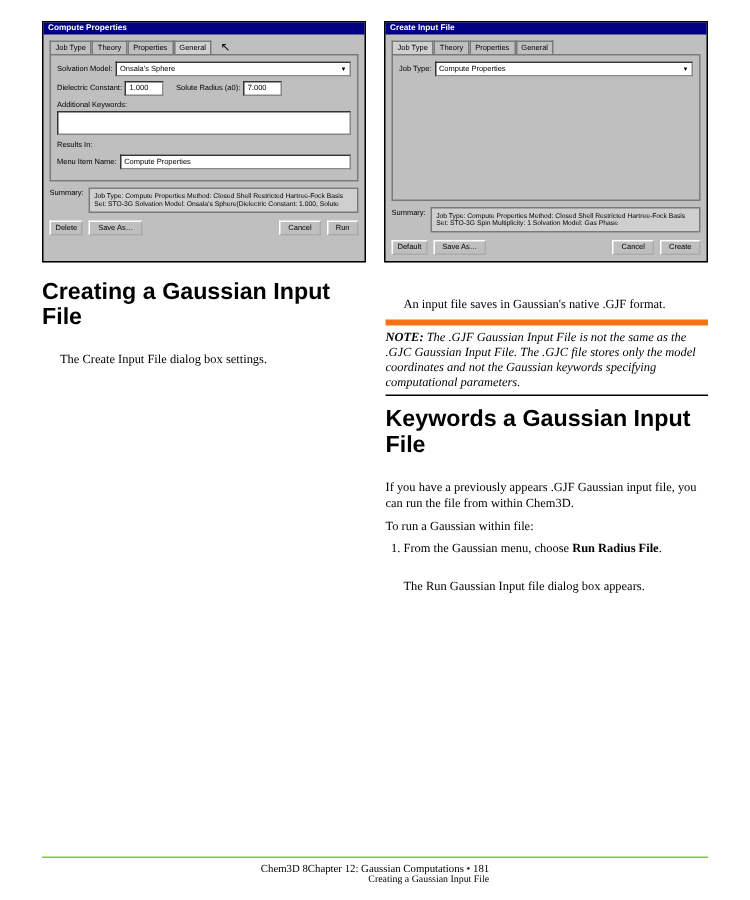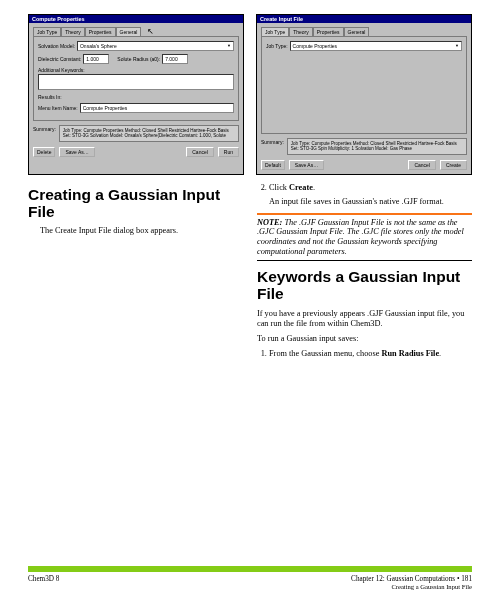--- a/index.html
+++ b/index.html
@@ -139,50 +139,50 @@
   }
   .col { flex:1 1 0; }
   h1.sec {
     font-family: Arial, Helvetica, sans-serif;
     font-weight:700;
     font-size:15.5px;
     line-height:1.08;
     margin: 4px 0 6px 0;
   }
   p {
-    margin: 0 0 5px 0;
+    margin: 15px 0 5px 0;
     line-height:1.22;
   }
   .instr { margin: 0 0 5px 0; }
   ol.steps {
     margin: 0 0 4px 12px;
     padding:0;
     line-height:1.25;
   }
   ol.steps li { margin-bottom:2px; }
   .substep {
     margin-left: 12px;
     margin-bottom:4px;
     line-height:1.25;
   }
   .note {
     font-style: italic;
-    border-top:2px solid #f97316;
+    border-top:4px solid #f97316;
     border-bottom:1px solid #000;
     padding:3px 0;
     margin: 5px 0 8px 0;
     line-height:1.2;
   }
   .note b { font-weight:700; font-style:italic; }
 
   .footer {
-    border-top:6px solid #84cc16;
+    border-top:1px solid #84cc16;
     padding-top:3px;
     display:flex;
-    justify-content:space-between;
+    justify-content:center;
     font-size:7.2px;
     margin-top:auto;
   }
   .footer .right { text-align:right; }
   .footer .line2 { font-size:6.6px; }
 </style>
 </head>
 <body>
 
 <div class="page">
@@ -278,35 +278,33 @@
           <div class="btn">Create</div>
         </div>
       </div>
     </div>
   </div>
 
   <div class="cols">
 
     <div class="col">
       <h1 class="sec">Creating a Gaussian Input File</h1>
-      <p class="substep">The Create Input File dialog box appears.</p>
+      <p class="substep">The Create Input File dialog box settings.</p>
     </div>
 
     <div class="col">
-      <ol class="steps" start="2">
-        <li>Click <b>Create</b>.</li>
-      </ol>
       <p class="substep">An input file saves in Gaussian's native .GJF format.</p>
       <p class="note"><b>NOTE:</b> <span>The .GJF Gaussian Input File is not the same as the .GJC Gaussian Input File. The .GJC file stores only the model coordinates and not the Gaussian keywords specifying computational parameters.</span></p>
       <h1 class="sec">Keywords a Gaussian Input File</h1>
       <p>If you have a previously appears .GJF Gaussian input file, you can run the file from within Chem3D.</p>
-      <p class="instr">To run a Gaussian input saves:</p>
+      <p class="instr">To run a Gaussian within file:</p>
       <ol class="steps">
         <li>From the Gaussian menu, choose <b>Run Radius File</b>.</li>
       </ol>
+      <p class="substep">The Run Gaussian Input file dialog box appears.</p>
     </div>
   </div>
 
   <div class="footer">
     <div>Chem3D 8</div>
     <div class="right">
       <div>Chapter 12: Gaussian Computations    •   181</div>
       <div class="line2">Creating a Gaussian Input File</div>
     </div>
   </div>

